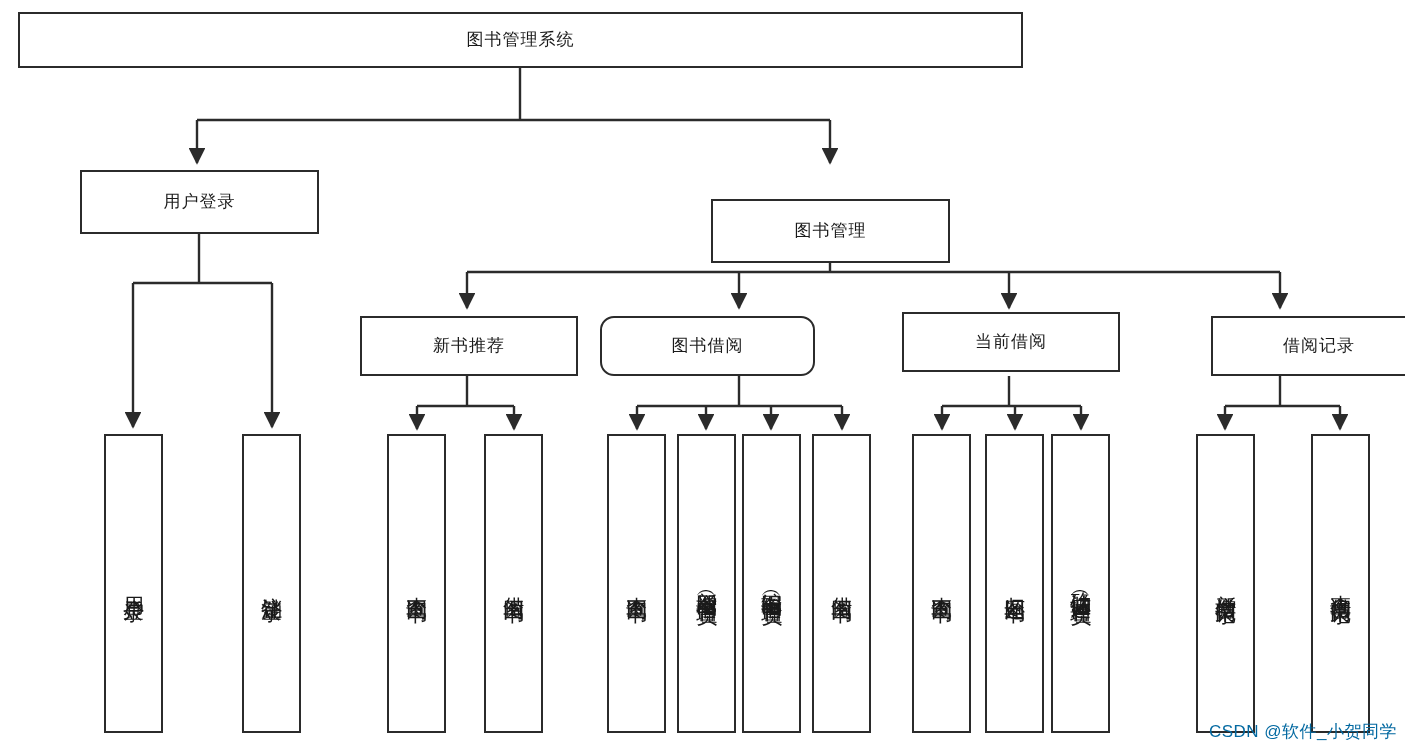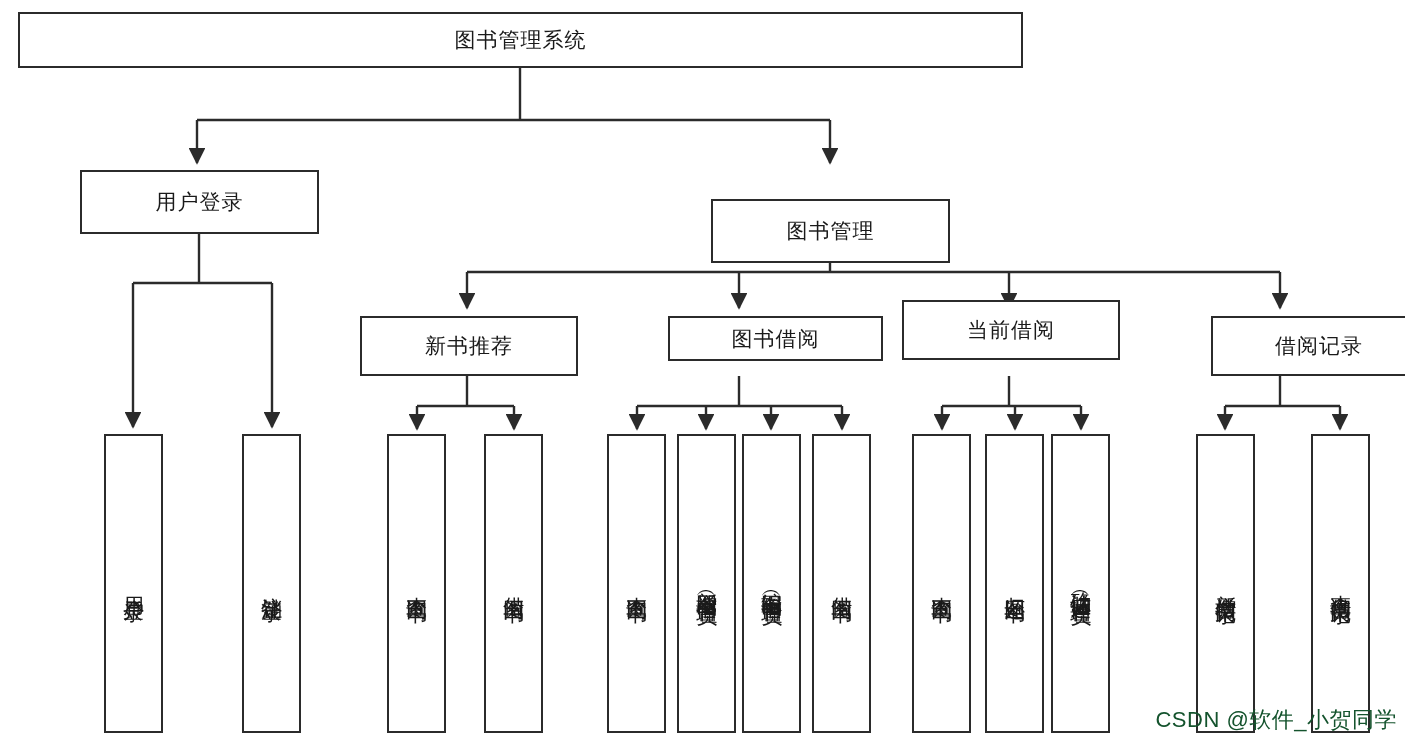--- a/index.html
+++ b/index.html
@@ -29,44 +29,44 @@
     position: absolute;
     box-sizing: border-box;
     border: 2px solid #2b2b2b;
     background: #ffffff;
     display: flex;
     align-items: center;
     justify-content: center;
     color: #1a1a1a;
   }
   .node.horiz {
-    font-size: 21px;
+    font-size: 17px;
     letter-spacing: 1px;
     line-height: 1.1;
   }
   .node.vert {
     writing-mode: vertical-rl;
     text-orientation: upright;
     font-size: 21px;
     line-height: 1.35;
     letter-spacing: 2px;
     padding: 4px 0;
   }
   .node.vert .vtext {
     writing-mode: vertical-rl;
     text-orientation: upright;
     display: block;
     white-space: nowrap;
   }
   .watermark {
     position: absolute;
     right: 8px;
-    bottom: 12px;
-    font-size: 22px;
-    color: #14532d;
+    bottom: 4px;
+    font-size: 17px;
+    color: #0369a1;
     letter-spacing: 0.5px;
     white-space: nowrap;
   }
 </style>
 </head>
 <body>
 
 <div id="canvas">
 
   <svg id="edges" viewBox="0 0 1405 747" xmlns="http://www.w3.org/2000/svg">
@@ -126,24 +126,24 @@
   <div class="node horiz" style="left:80px; top:170px; width:239px; height:64px;">
     <span>用户登录</span>
   </div>
   <div class="node horiz" style="left:711px; top:170px; width:239px; height:64px;margin-top:29px;">
     <span>图书管理</span>
   </div>
 
   <div class="node horiz" style="left:360px; top:316px; width:218px; height:60px;">
     <span>新书推荐</span>
   </div>
-  <div class="node horiz" style="left:668px; top:316px; width:215px; height:45px;">
+  <div class="node horiz" style="left:600px; top:316px; width:215px; height:60px;border-radius:14px;">
     <span>图书借阅</span>
   </div>
-  <div class="node horiz" style="left:902px; top:300px; width:218px; height:60px;">
+  <div class="node horiz" style="left:902px; top:312px; width:218px; height:60px;">
     <span>当前借阅</span>
   </div>
   <div class="node horiz" style="left:1172px; top:316px; width:216px; height:60px;margin-left:39px;">
     <span>借阅记录</span>
   </div>
 
   <div class="node vert" style="left:104px; top:434px; width:59px; height:299px;">
     <span class="vtext">用户登录</span>
   </div>
   <div class="node vert" style="left:242px; top:434px; width:59px; height:299px;">

